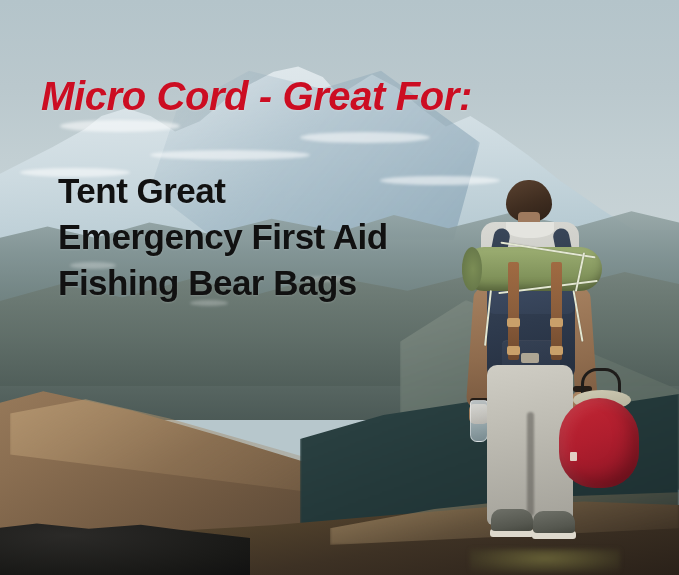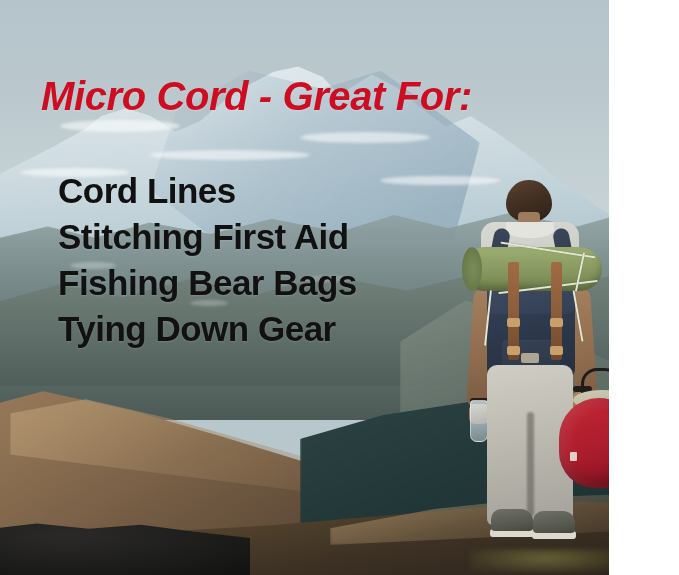--- a/index.html
+++ b/index.html
@@ -7,21 +7,21 @@
     margin: 0;
     padding: 0;
     background: #ffffff;
   }
   body {
     font-family: "Liberation Sans", sans-serif;
   }
 
   #poster {
     position: relative;
-    width: 609px;
+    width: 679px;
     height: 575px;
     overflow: hidden;
     background: #b7c7cc;
   }
 
   
   .photo {
     position: absolute;
     inset: 0;
     overflow: hidden;
@@ -509,19 +509,18 @@
 
     <div class="sack-handle"></div>
     <div class="stuffsack-top"></div>
     <div class="stuffsack"></div>
     <div class="sack-tag"></div>
   </div>
 
   <div class="title">Micro Cord - Great For:</div>
 
   <div class="uses">
-    <div class="use-line">Cord Lines</div>
-    <div class="use-line">Stitching First Aid</div>
+    <div class="use-line">Tent Great</div>
+    <div class="use-line">Emergency First Aid</div>
     <div class="use-line">Fishing Bear Bags</div>
-    <div class="use-line">Tying Down Gear</div>
   </div>
 
 </div>
 
 </body></html>

